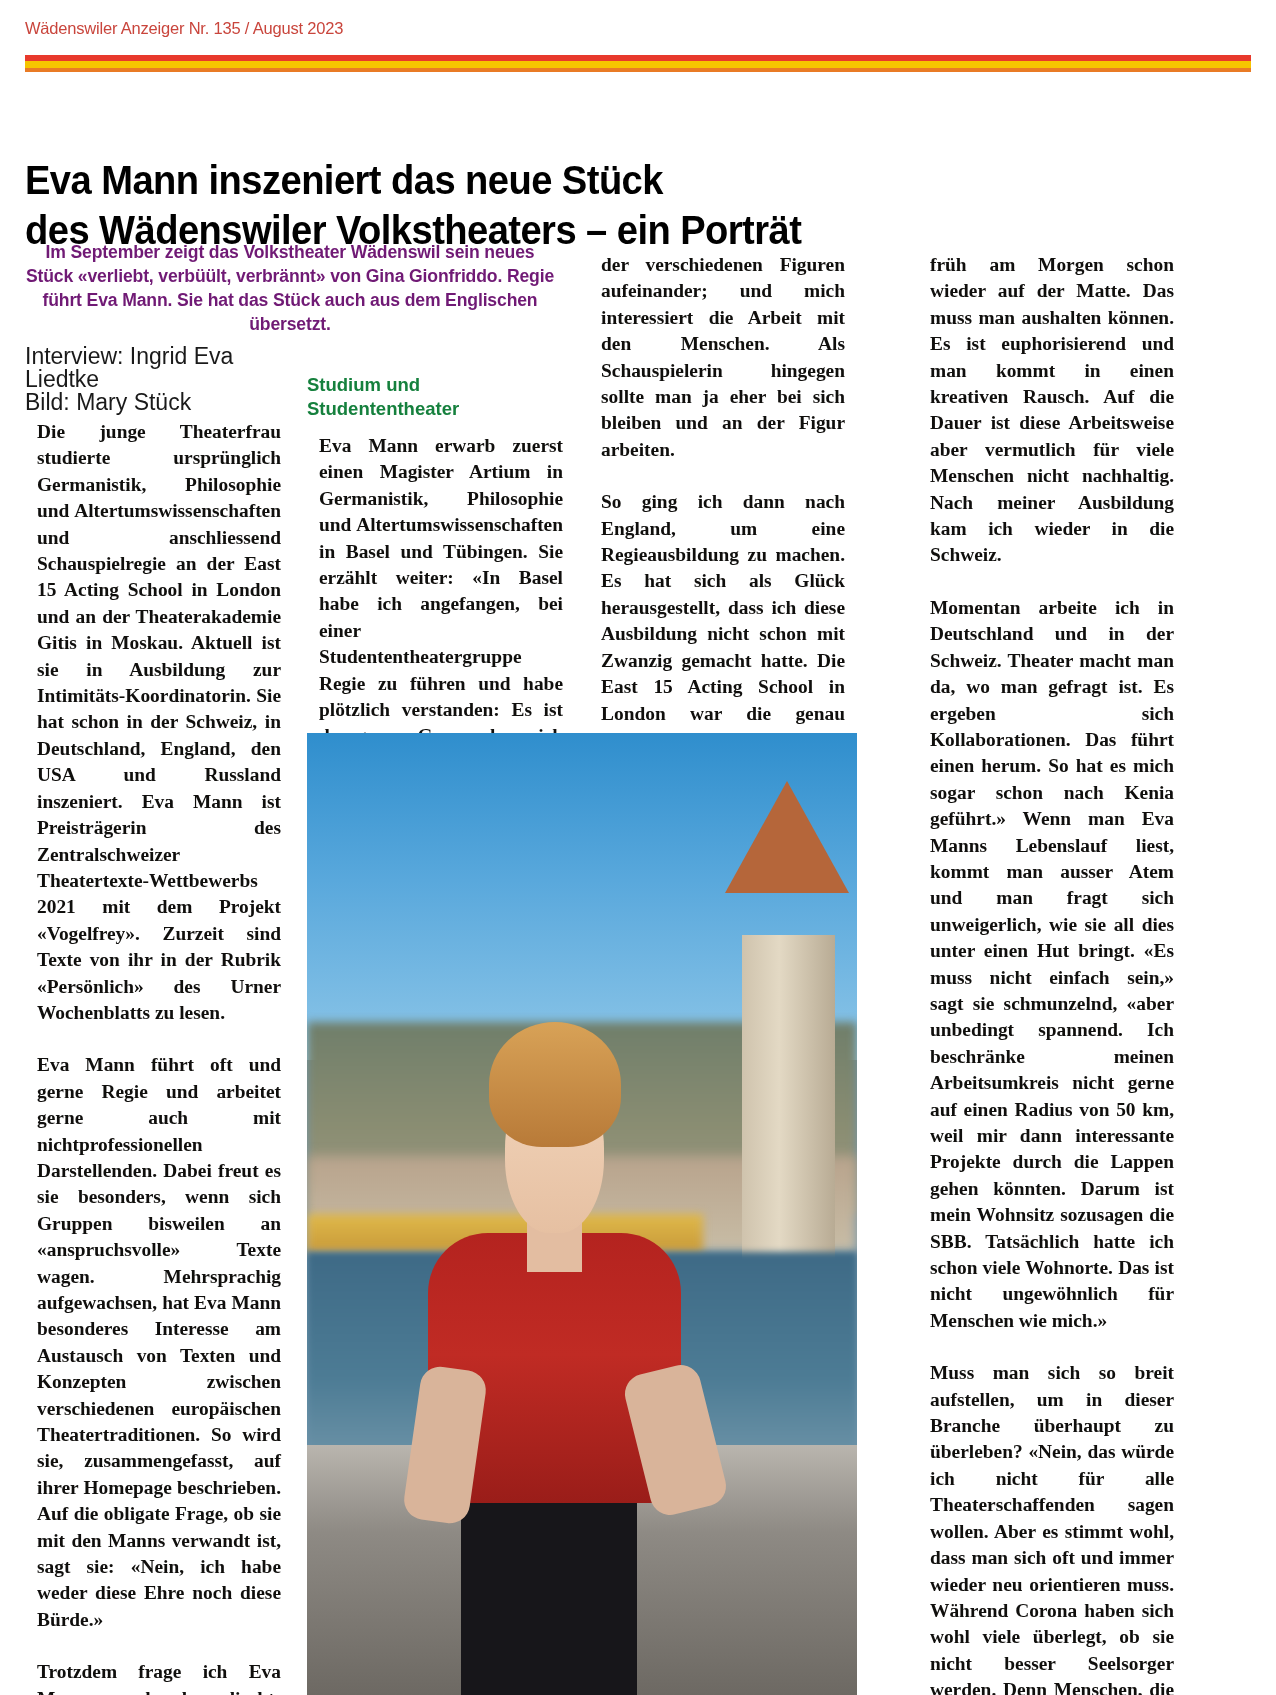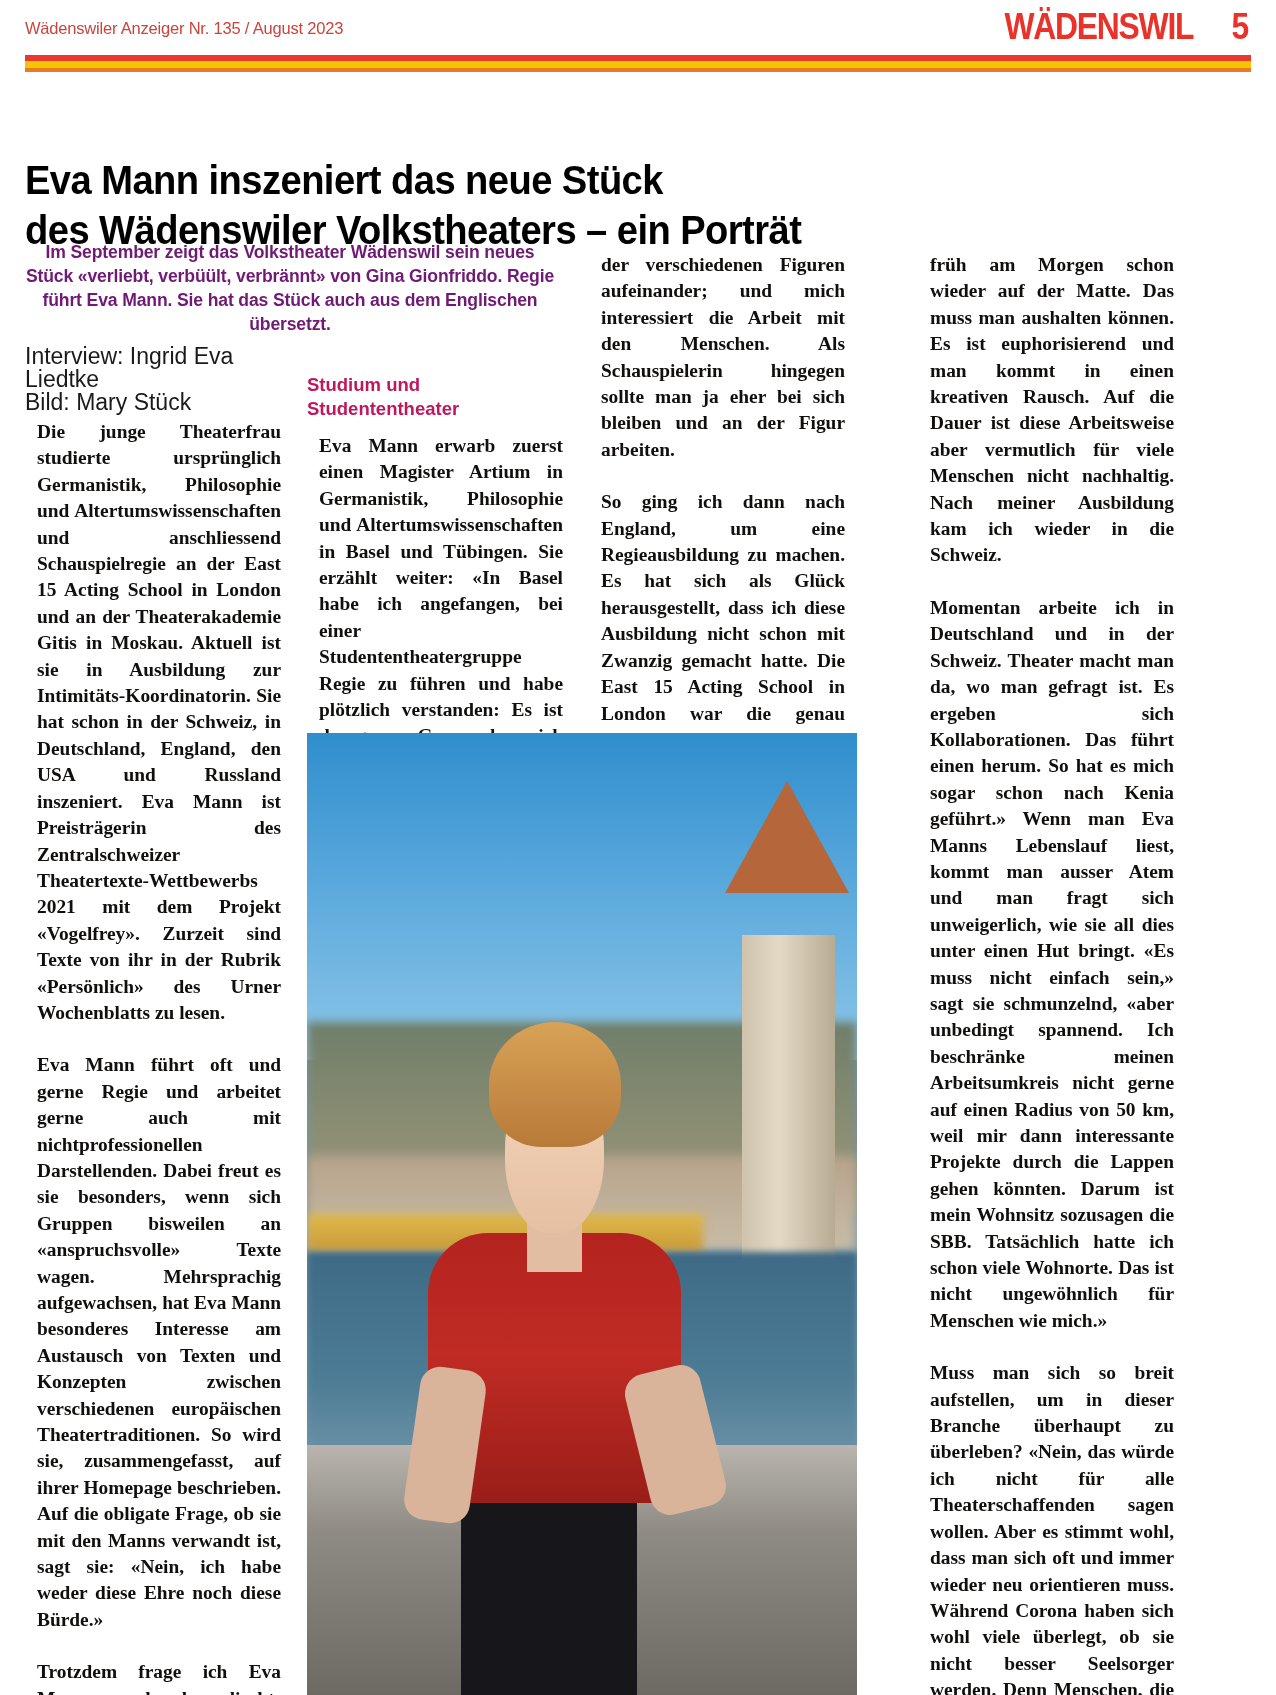--- a/index.html
+++ b/index.html
@@ -126,21 +126,21 @@
     font-size: 23px;
     line-height: 23px;
     color: #1a1a1a;
   }
 
   .subhead {
     font-family: "Liberation Sans", sans-serif;
     font-weight: bold;
     font-size: 18.5px;
     line-height: 24px;
-    color: #be185d;
+    color: #15803d;
     margin: 28px 0 6px 0;
     text-align: left;
   }
 
   
   .photo {
     position: absolute;
     left: 307px; top: 733px;
     width: 550px; height: 962px;
     overflow: hidden;
@@ -215,24 +215,20 @@
     position: absolute; left: 33%; top: 30%; width: 24%; height: 13%;
     background: linear-gradient(180deg,#d8a257 0%,#b87a38 100%);
     border-radius: 50% 50% 40% 40%;
   }
 </style>
 </head>
 <body>
 
 <div class="masthead" data-interactable="false">
   <div class="masthead-left" data-interactable="false">Wädenswiler Anzeiger Nr. 135 / August 2023</div>
-  <div class="masthead-right" data-interactable="false">
-    <span class="masthead-title" data-interactable="false">WÄDENSWIL</span>
-    <span class="masthead-pageno" data-interactable="false">5</span>
-  </div>
   <div class="rule rule-red" data-interactable="false"></div>
   <div class="rule rule-yellow" data-interactable="false"></div>
   <div class="rule rule-orange" data-interactable="false"></div>
 </div>
 
 <h1 class="headline" data-interactable="false">
   <div data-interactable="false">Eva Mann inszeniert das neue Stück</div>
   <div data-interactable="false">des Wädenswiler Volkstheaters – ein Porträt</div>
 </h1>
 

